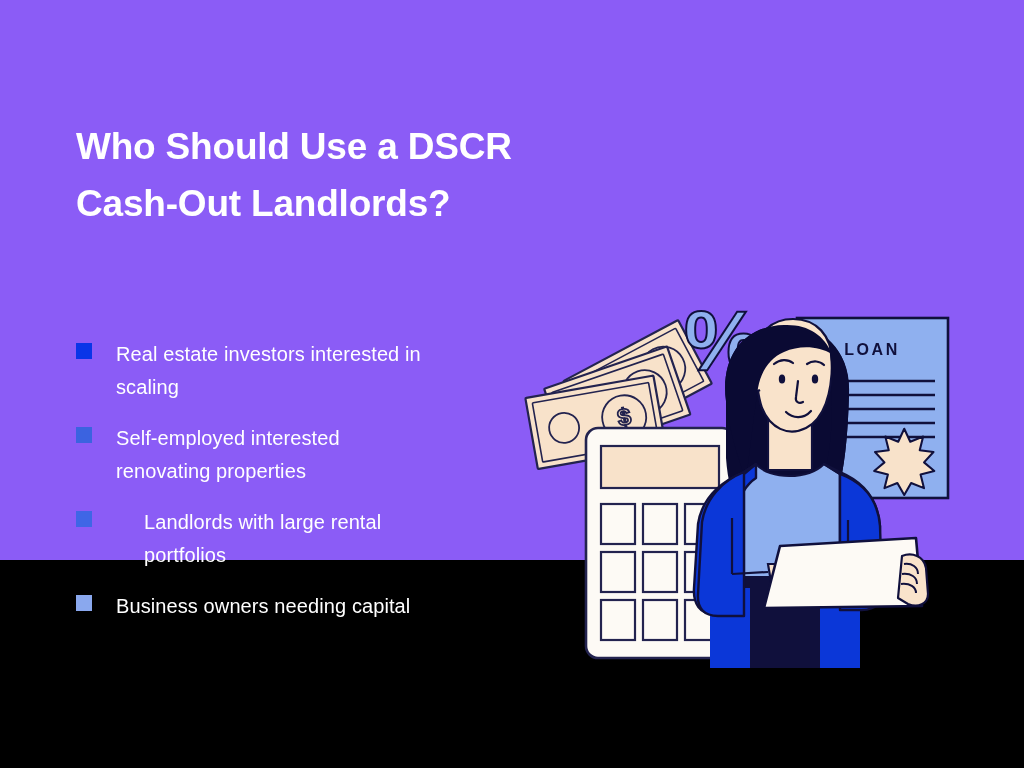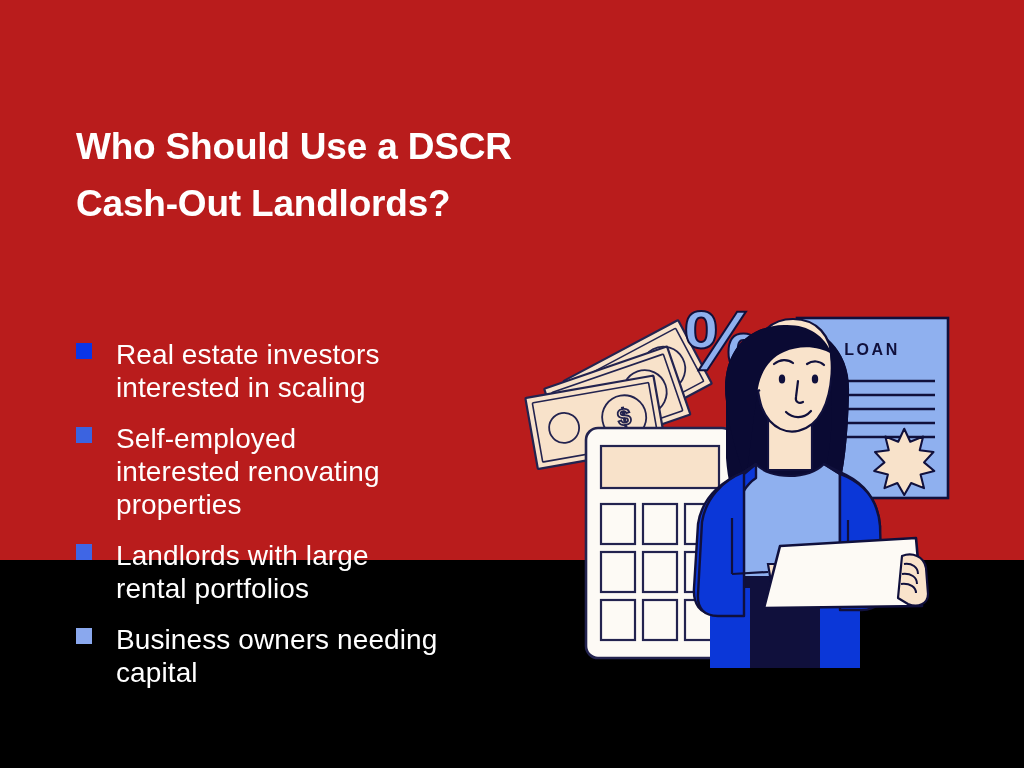--- a/index.html
+++ b/index.html
@@ -14,21 +14,21 @@
 
   body {
     font-family: "Liberation Sans", "DejaVu Sans", sans-serif;
     position: relative;
   }
 
   .slide {
     position: relative;
     width: 1024px;
     height: 560px;
-    background: #b91c1c;
+    background: #8b5cf6;
   }
 
   
   .title-block {
     position: absolute;
     left: 76px;
     top: 118px;
     width: 520px;
   }
 
@@ -61,30 +61,30 @@
   .bullet-marker {
     flex: 0 0 auto;
     width: 16px;
     height: 16px;
     margin-top: 5px;
     margin-right: 24px;
   }
 
   .bullet-text {
     color: #ffffff;
-    font-size: 28px;
+    font-size: 20px;
     line-height: 33px;
     font-weight: normal;
     letter-spacing: 0.1px;
     max-width: 350px;
   }
 
   .bullet-item.wrap-1 .bullet-text { max-width: 345px; }
   .bullet-item.wrap-2 .bullet-text { max-width: 280px; }
-  .bullet-item.wrap-3 .bullet-text { max-width: 300px; }
+  .bullet-item.wrap-3 .bullet-text { max-width: 300px; margin-left: 28px; }
   .bullet-item.wrap-4 .bullet-text { max-width: 400px; }
 
   
   .illustration {
     position: absolute;
     left: 488px;
     top: 288px;
     width: 480px;
     height: 390px;
   }

